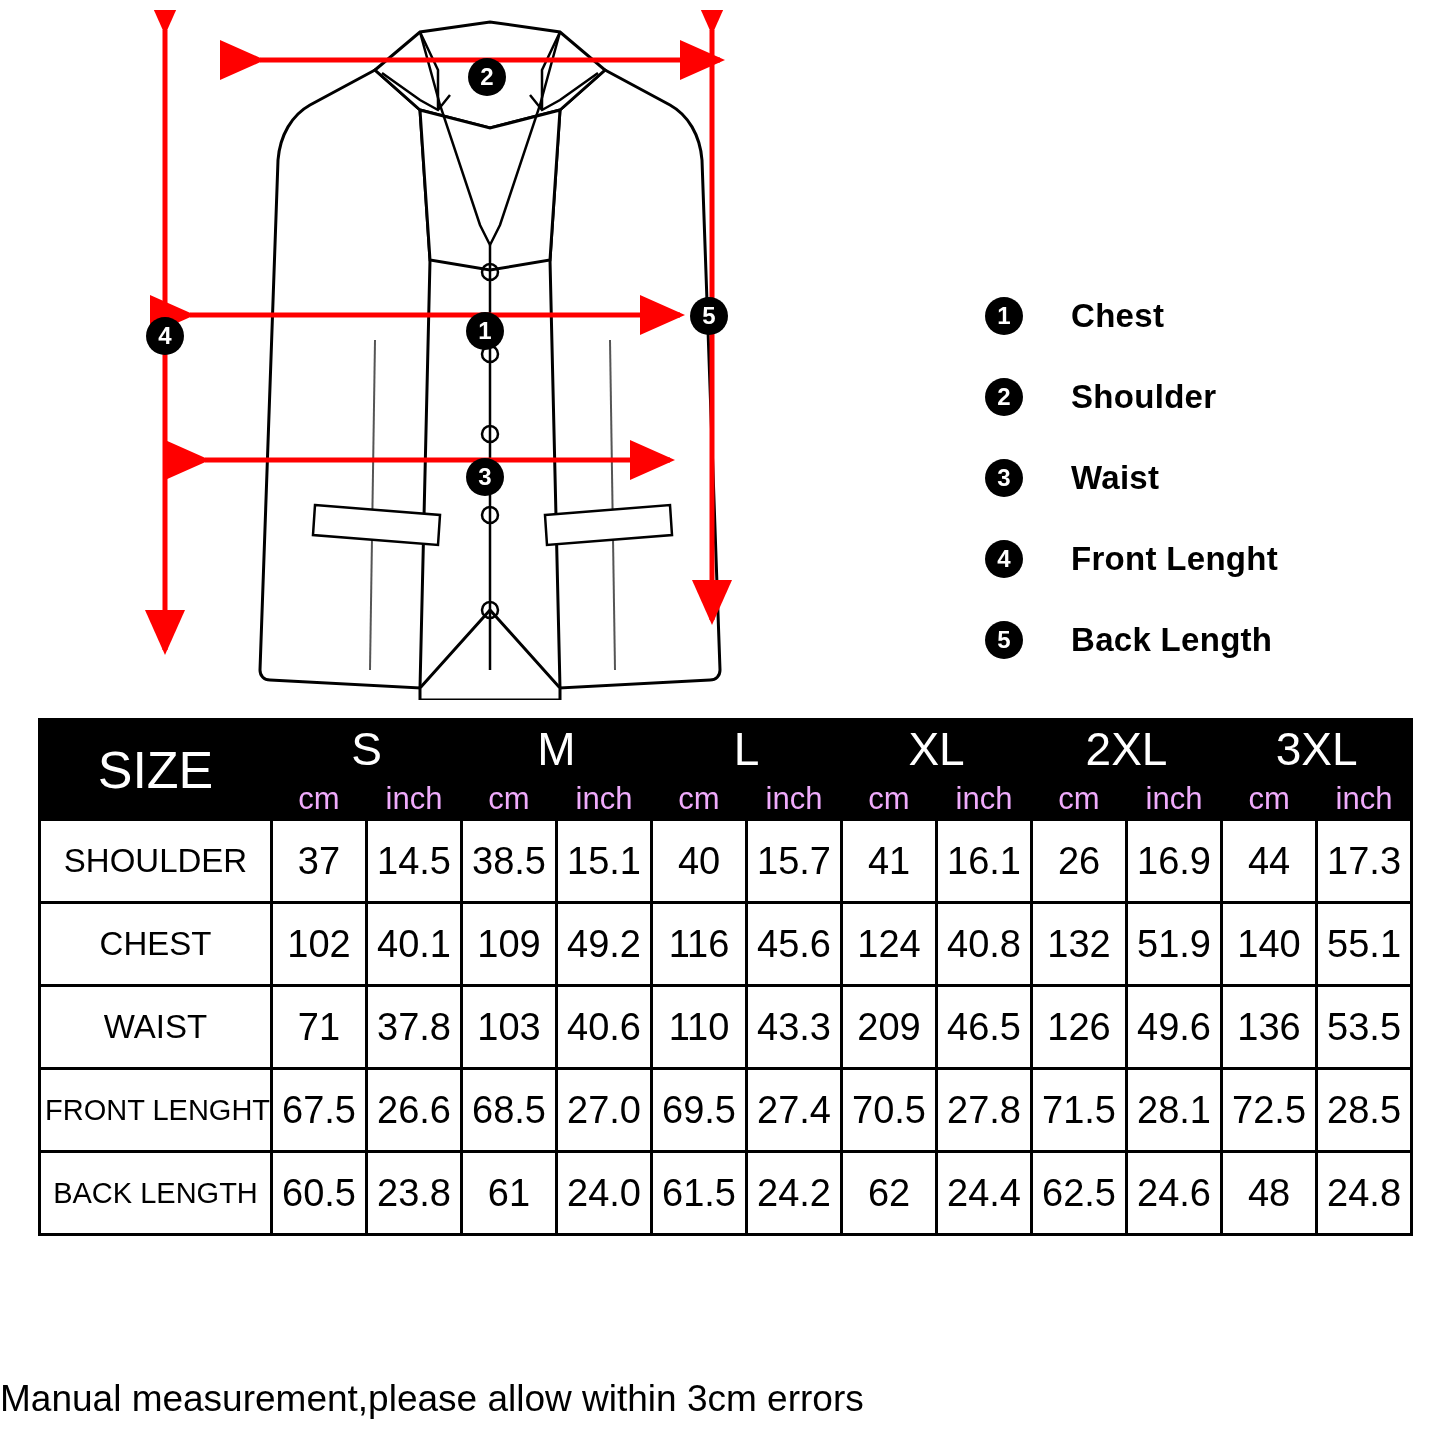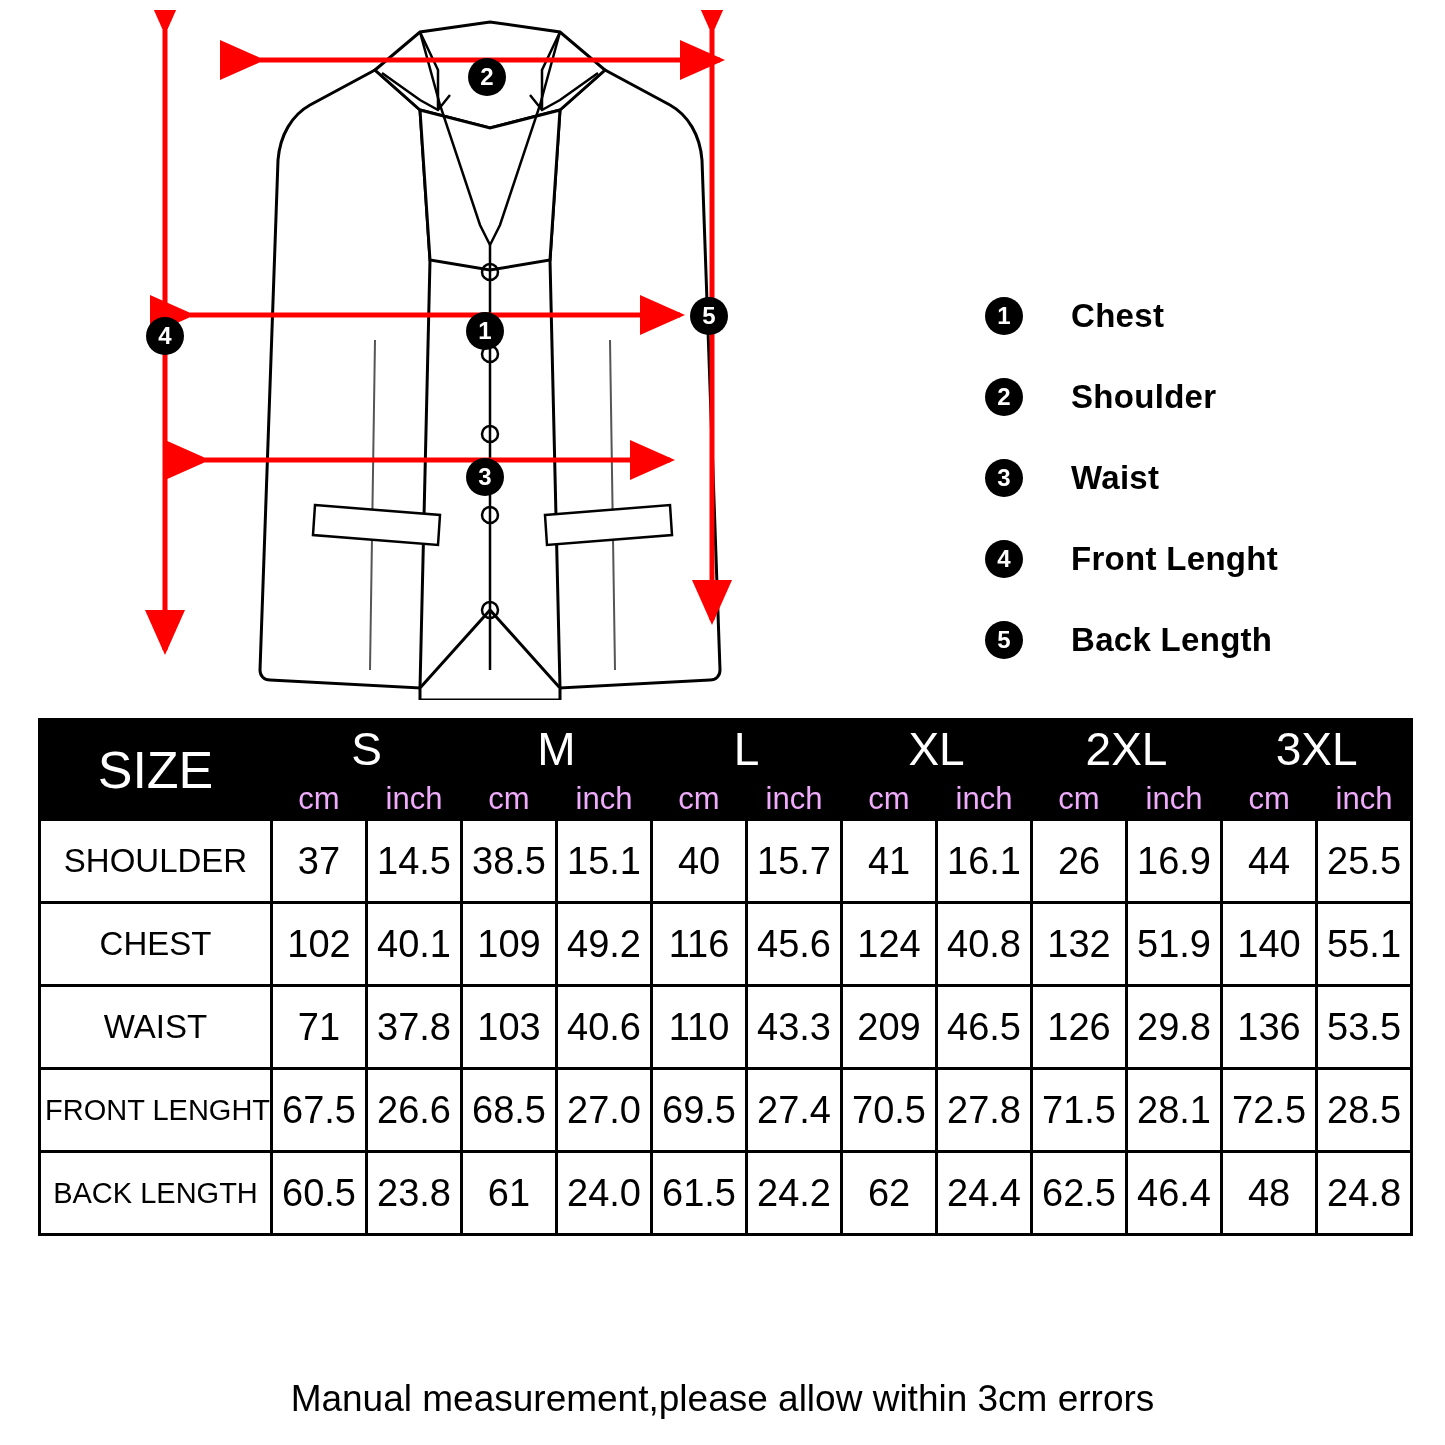--- a/index.html
+++ b/index.html
@@ -110,21 +110,21 @@
     font-size: 38px;
   }
   tr.data-row td {
     height: 78px;
   }
   #footnote {
     position: absolute;
     left: 0;
     top: 1378px;
     width: 1445px;
-    text-align: center;
+    text-align: left;
     font-size: 37px;
   }
 </style>
 </head>
 <body>
 
 <div id="diagram-area">
 
   <svg id="vest-svg" width="740" height="690" viewBox="0 0 740 690">
     <defs>
@@ -274,21 +274,21 @@
         <td class="val">14.5</td>
         <td class="val">38.5</td>
         <td class="val">15.1</td>
         <td class="val">40</td>
         <td class="val">15.7</td>
         <td class="val">41</td>
         <td class="val">16.1</td>
         <td class="val">26</td>
         <td class="val">16.9</td>
         <td class="val">44</td>
-        <td class="val">25.5</td>
+        <td class="val">17.3</td>
       </tr>
       <tr class="data-row">
         <td class="rowlabel">CHEST</td>
         <td class="val">102</td>
         <td class="val">40.1</td>
         <td class="val">109</td>
         <td class="val">49.2</td>
         <td class="val">116</td>
         <td class="val">45.6</td>
         <td class="val">124</td>
@@ -302,21 +302,21 @@
         <td class="rowlabel">WAIST</td>
         <td class="val">71</td>
         <td class="val">37.8</td>
         <td class="val">103</td>
         <td class="val">40.6</td>
         <td class="val">110</td>
         <td class="val">43.3</td>
         <td class="val">209</td>
         <td class="val">46.5</td>
         <td class="val">126</td>
-        <td class="val">29.8</td>
+        <td class="val">49.6</td>
         <td class="val">136</td>
         <td class="val">53.5</td>
       </tr>
       <tr class="data-row">
         <td class="rowlabel small">FRONT LENGHT</td>
         <td class="val">67.5</td>
         <td class="val">26.6</td>
         <td class="val">68.5</td>
         <td class="val">27.0</td>
         <td class="val">69.5</td>
@@ -332,21 +332,21 @@
         <td class="rowlabel small">BACK LENGTH</td>
         <td class="val">60.5</td>
         <td class="val">23.8</td>
         <td class="val">61</td>
         <td class="val">24.0</td>
         <td class="val">61.5</td>
         <td class="val">24.2</td>
         <td class="val">62</td>
         <td class="val">24.4</td>
         <td class="val">62.5</td>
-        <td class="val">46.4</td>
+        <td class="val">24.6</td>
         <td class="val">48</td>
         <td class="val">24.8</td>
       </tr>
     </tbody>
   </table>
 </div>
 
 <div id="footnote">Manual measurement,please allow within 3cm errors</div>
 
 </body></html>

